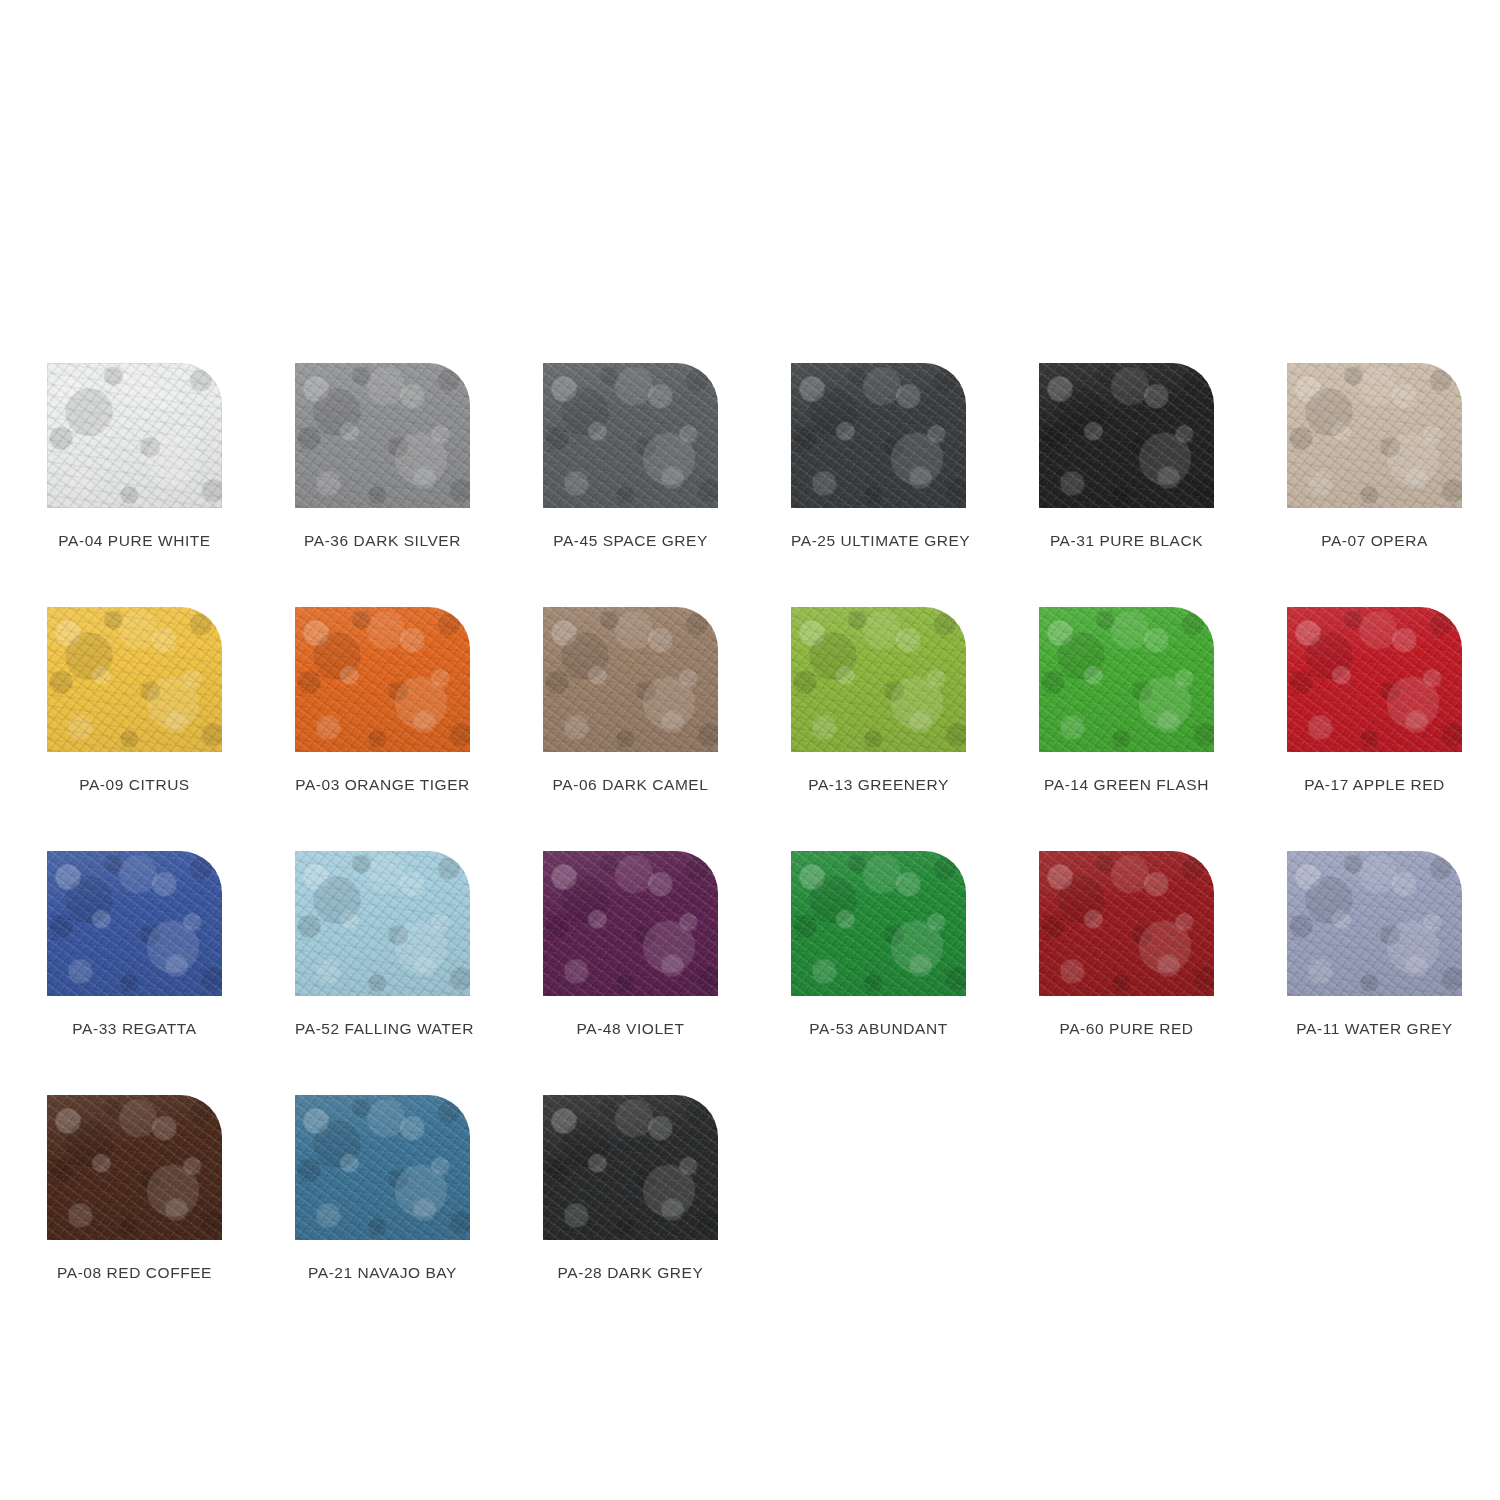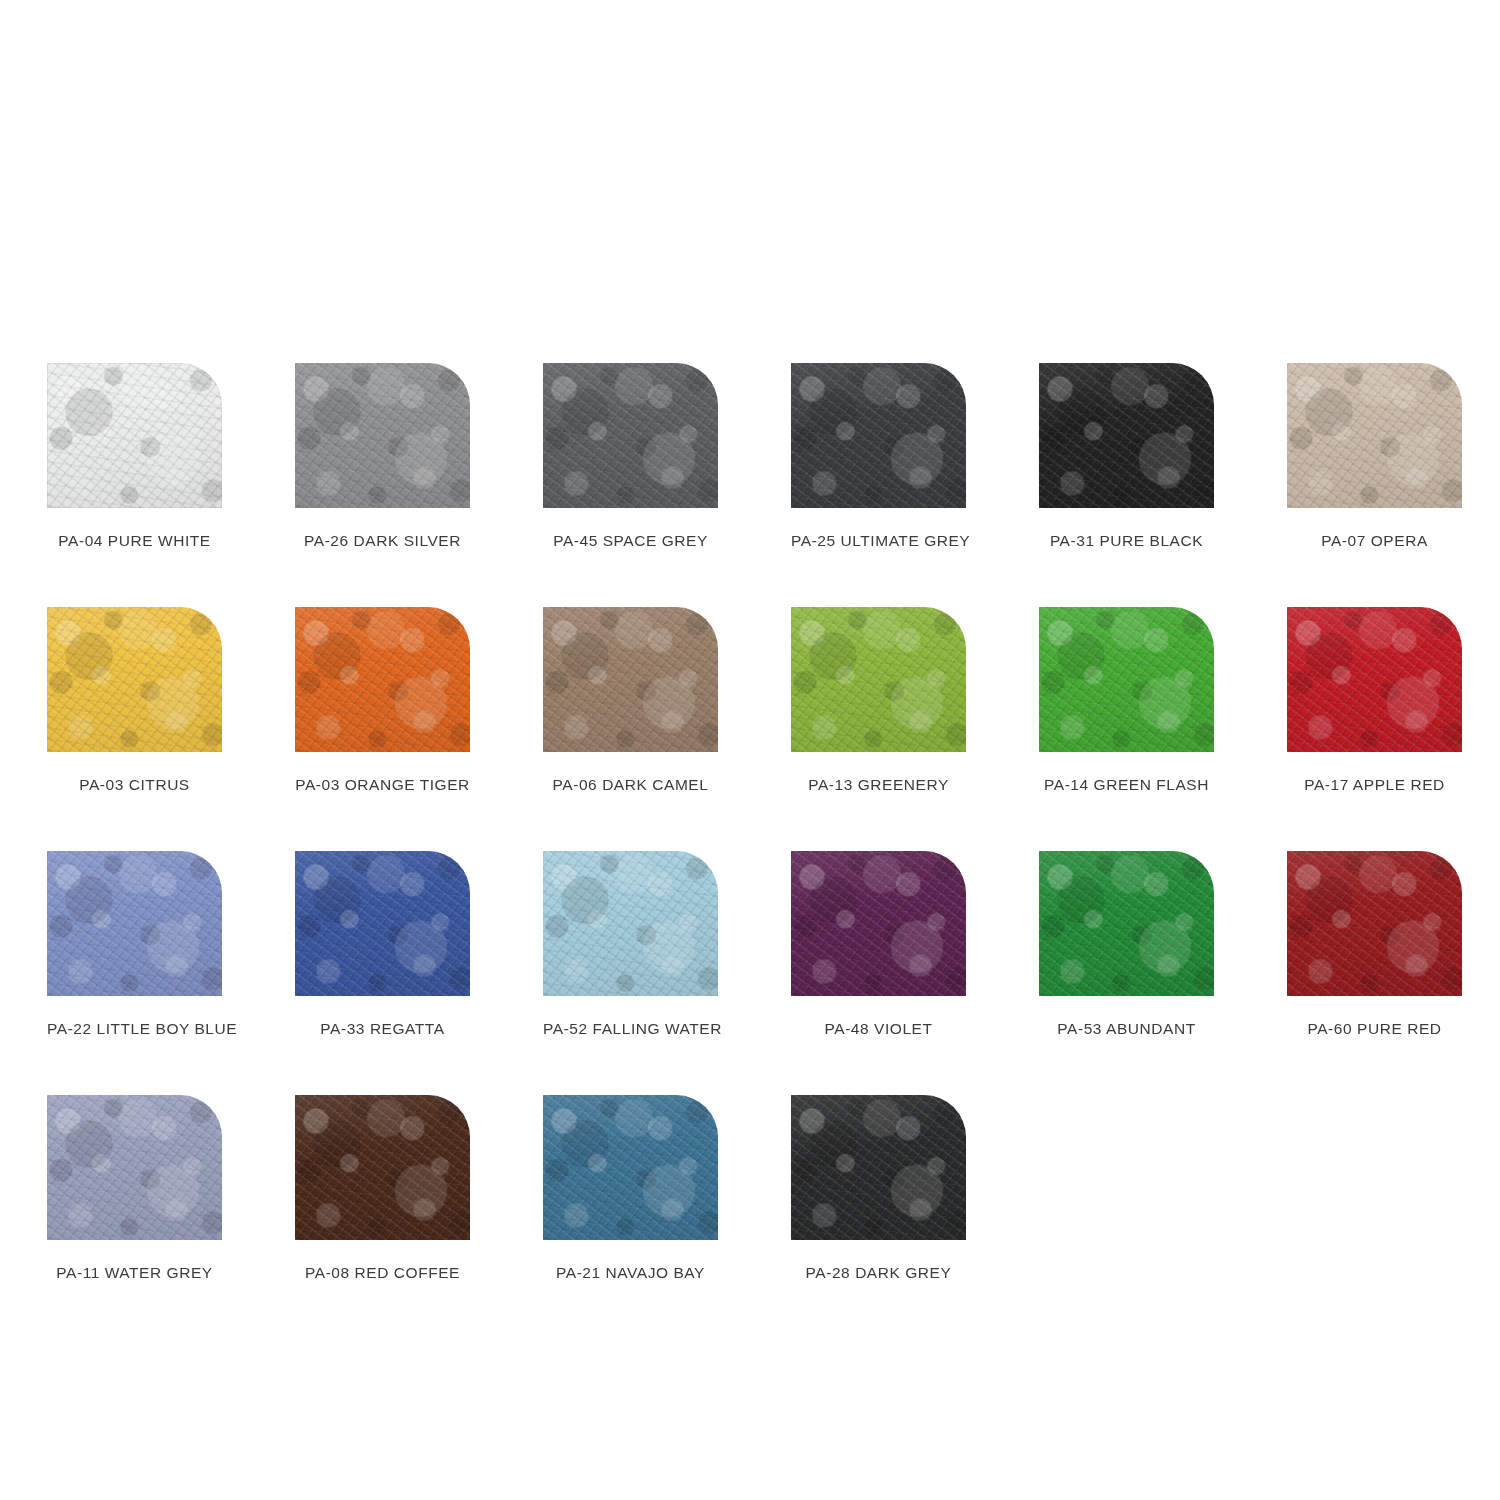--- a/index.html
+++ b/index.html
@@ -115,21 +115,21 @@
           <div class="felt-c"></div>
         </div>
         <div class="swatch-label">PA-04 PURE WHITE</div>
       </div>
       <div class="swatch-cell">
         <div class="swatch-chip" style="background-color: rgb(143, 144, 146);">
           <div class="felt-a"></div>
           <div class="felt-b"></div>
           <div class="felt-c"></div>
         </div>
-        <div class="swatch-label">PA-26 DARK SILVER</div>
+        <div class="swatch-label">PA-36 DARK SILVER</div>
       </div>
       <div class="swatch-cell">
         <div class="swatch-chip" style="background-color: rgb(93, 96, 99);">
           <div class="felt-a"></div>
           <div class="felt-b"></div>
           <div class="felt-c"></div>
         </div>
         <div class="swatch-label">PA-45 SPACE GREY</div>
       </div>
       <div class="swatch-cell">
@@ -155,21 +155,21 @@
           <div class="felt-c"></div>
         </div>
         <div class="swatch-label">PA-07 OPERA</div>
       </div>
       <div class="swatch-cell">
         <div class="swatch-chip" style="background-color: rgb(240, 195, 67);">
           <div class="felt-a"></div>
           <div class="felt-b"></div>
           <div class="felt-c"></div>
         </div>
-        <div class="swatch-label">PA-03 CITRUS</div>
+        <div class="swatch-label">PA-09 CITRUS</div>
       </div>
       <div class="swatch-cell">
         <div class="swatch-chip" style="background-color: rgb(225, 102, 31);">
           <div class="felt-a"></div>
           <div class="felt-b"></div>
           <div class="felt-c"></div>
         </div>
         <div class="swatch-label">PA-03 ORANGE TIGER</div>
       </div>
       <div class="swatch-cell">
@@ -196,28 +196,20 @@
         </div>
         <div class="swatch-label">PA-14 GREEN FLASH</div>
       </div>
       <div class="swatch-cell">
         <div class="swatch-chip" style="background-color: rgb(194, 27, 38);">
           <div class="felt-a"></div>
           <div class="felt-b"></div>
           <div class="felt-c"></div>
         </div>
         <div class="swatch-label">PA-17 APPLE RED</div>
-      </div>
-      <div class="swatch-cell">
-        <div class="swatch-chip" style="background-color: rgb(129, 146, 200);">
-          <div class="felt-a"></div>
-          <div class="felt-b"></div>
-          <div class="felt-c"></div>
-        </div>
-        <div class="swatch-label">PA-22 LITTLE BOY BLUE</div>
       </div>
       <div class="swatch-cell">
         <div class="swatch-chip" style="background-color: rgb(58, 87, 160);">
           <div class="felt-a"></div>
           <div class="felt-b"></div>
           <div class="felt-c"></div>
         </div>
         <div class="swatch-label">PA-33 REGATTA</div>
       </div>
       <div class="swatch-cell">

